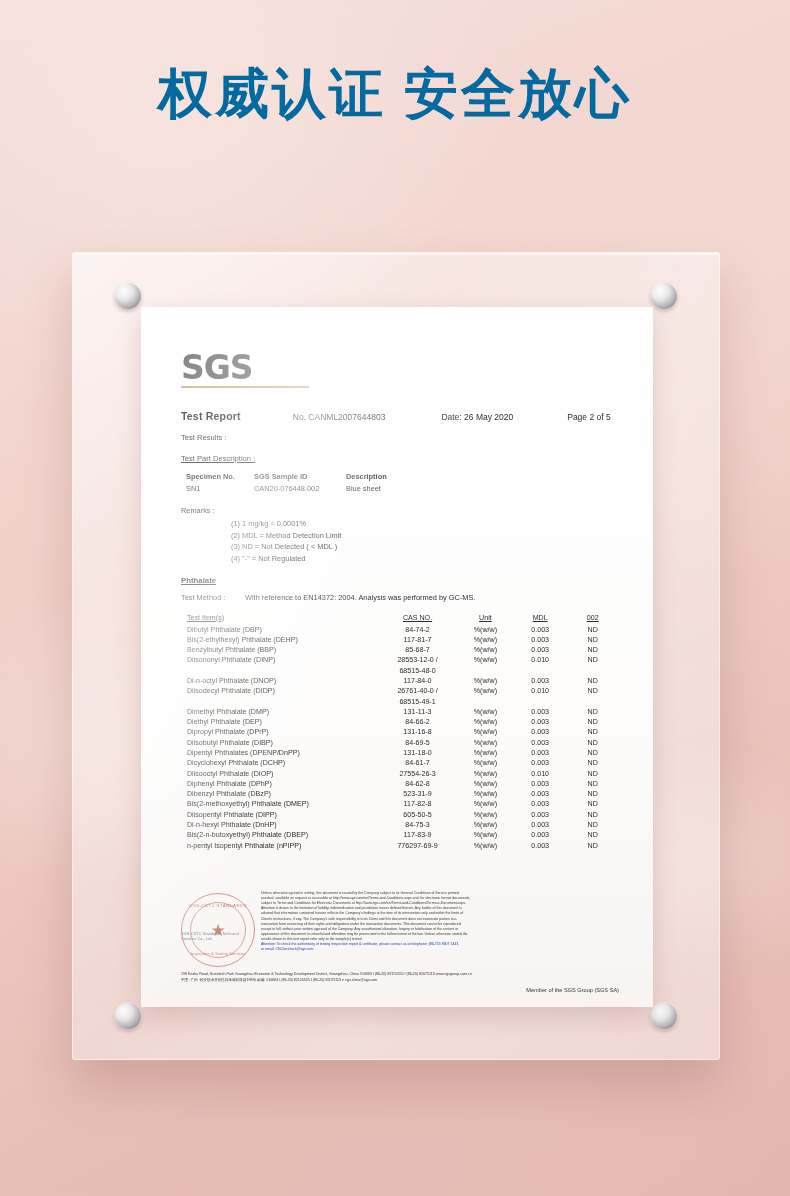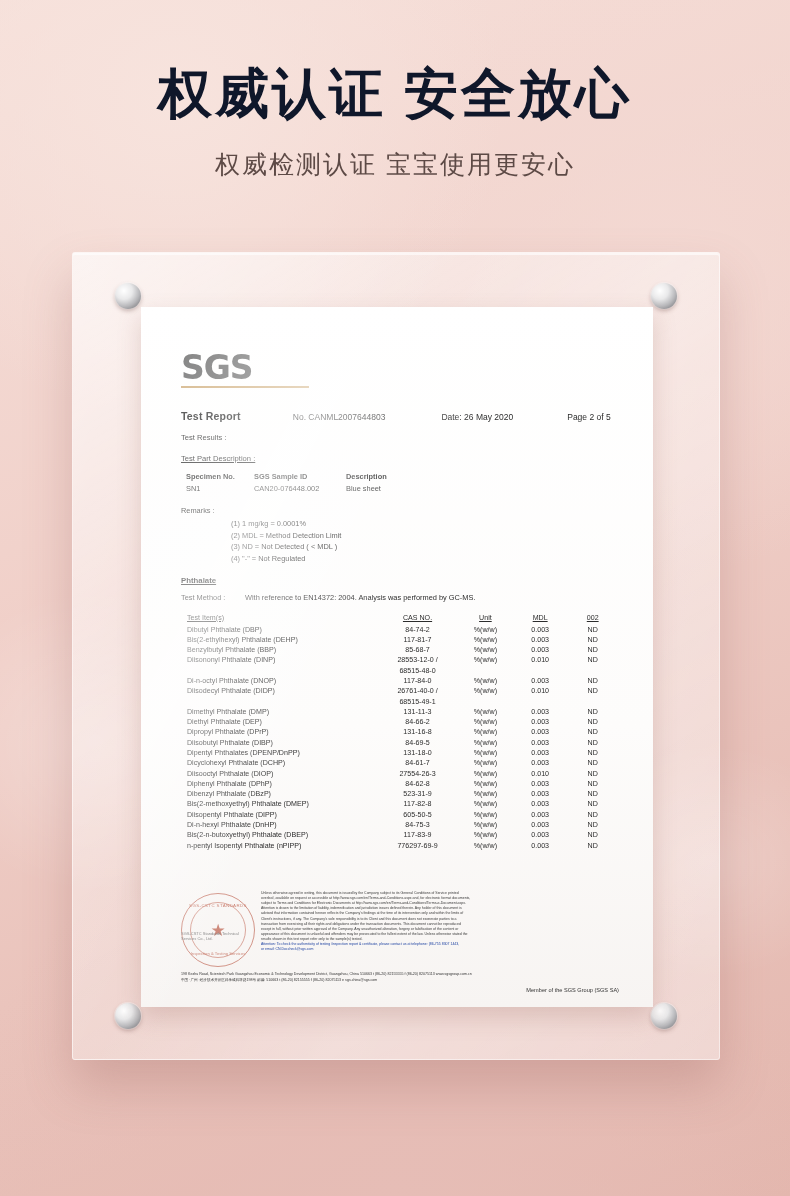--- a/index.html
+++ b/index.html
@@ -28,21 +28,21 @@
   }
 
   
   .head {
     position: absolute; left: 0; right: 0; top: 62px;
     text-align: center;
   }
   .title {
     font-size: 54px;
     letter-spacing: 3px;
-    color: #0f172a;
+    color: #0369a1;
     font-weight: 700;
     line-height: 1.15;
   }
   .subtitle {
     margin-top: 24px;
     font-size: 25px;
     letter-spacing: 2px;
     color: #5d4a46;
     font-weight: 400;
   }
@@ -234,21 +234,20 @@
   }
 </style>
 </head>
 <body>
 
 <div class="bg"></div>
 <div class="bg-soft"></div>
 
 <div class="head">
   <div class="title">权威认证 安全放心</div>
-  <div class="subtitle">权威检测认证 宝宝使用更安心</div>
 </div>
 
 <div class="plate">
   <div class="plate-sheen"></div>
   <div class="screw tl"></div>
   <div class="screw tr"></div>
   <div class="screw bl"></div>
   <div class="screw br"></div>
 
   <div class="paper">

